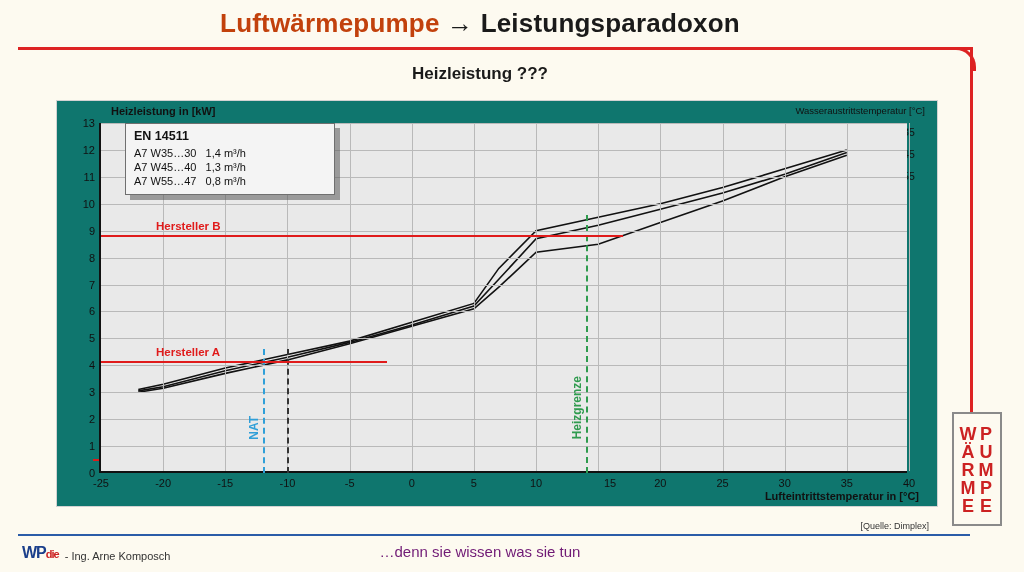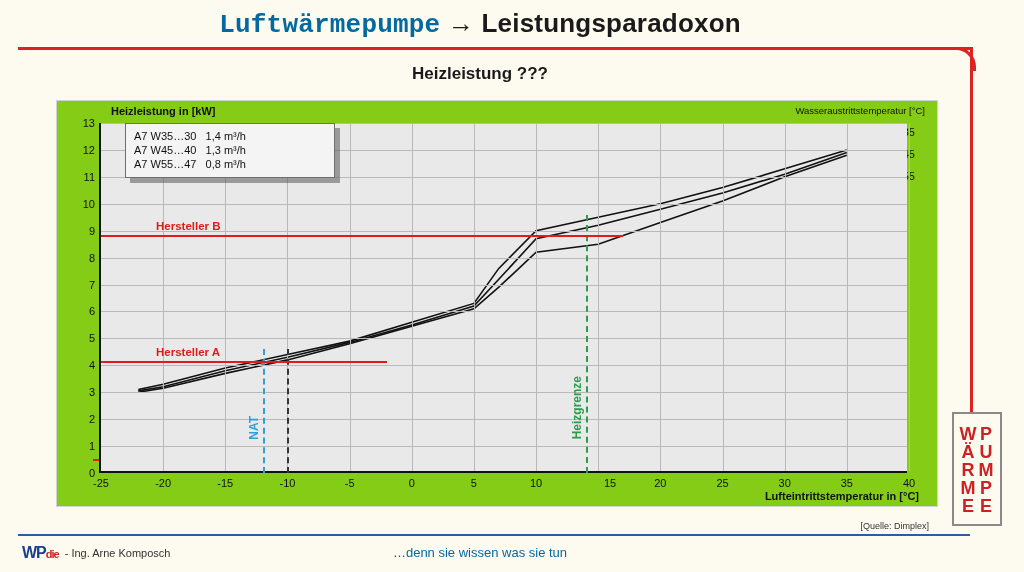--- a/index.html
+++ b/index.html
@@ -10,21 +10,21 @@
     overflow:hidden;
     position:relative;
   }
   
   .slide-title{
     position:absolute; top:8px; left:0; width:960px;
     text-align:center;
     font-size:26px; font-weight:bold; color:#1a1a1a;
     letter-spacing:.2px;
   }
-  .slide-title .green{color:#0369a1;font-family:Liberation Mono, monospace;}
+  .slide-title .green{color:#c2410c;}
   .slide-title .arrow{color:#1a1a1a;font-weight:normal;}
   .subtitle{
     position:absolute; top:64px; left:0; width:960px;
     text-align:center; font-size:17px; font-weight:bold; color:#1a1a1a;
   }
   
   .red-rule{
     position:absolute; left:18px; top:47px; width:955px; height:3px;
     background:#d22;
   }
@@ -52,37 +52,37 @@
     display:flex; align-items:center; justify-content:center;
   }
   .wp-vert{
     writing-mode:vertical-rl; text-orientation:upright;
     font-size:18px; font-weight:bold; color:#cc2222; letter-spacing:-2px;
     line-height:18px;
   }
   
   .footer{
     position:absolute; bottom:10px; left:22px; font-size:11px; color:#333;
-    display:flex; align-items:center; gap:6px;
+    display:flex; align-items:flex-end; gap:6px;
   }
   .wp-logo-small{
     font-size:16px;font-weight:bold;color:#1b3f8b;letter-spacing:-1px;
   }
   .wp-logo-small .red{color:#cc2222;font-size:11px;}
   .footer-center{
     position:absolute; bottom:12px; left:0; width:960px; text-align:center;
-    font-size:13px; color:#0369a1;
+    font-size:15px; color:#701a75;
   }
   .quelle{
     position:absolute; right:95px; bottom:41px; font-size:9px; color:#333;
   }
   
   .chart-panel{
     position:absolute; left:56px; top:100px; width:880px; height:405px;
-    background:#84cc16;
+    background:#0f766e;
     border:1px solid #d2d2d2;
   }
   .plot{
     position:absolute; left:42px; top:22px; width:808px; height:350px;
     background:#e9e9e9;
     border-left:2px solid #111; border-bottom:2px solid #111;
     box-sizing:border-box;
   }
   .gridv,.gridh{position:absolute;background:#b9b9b9;}
   .gridv{width:1px;top:0;bottom:0;}
@@ -232,20 +232,21 @@
       <div class="vmark" style="left: 186.462px; top: 226.154px; height: 123.846px; border-left-color: rgb(51, 51, 51);"></div>
       <div class="vmark hg" style="left: 484.8px; top: 91.5385px; height: 258.462px; border-left-color: rgb(47, 155, 78);"></div>
       <div class="vlabel hg" style="left: 468.8px; top: 253.077px;">Heizgrenze</div>
       <div class="mf-line" style="left: 0px; width: 522.092px; top: 111.731px; background: rgb(224, 27, 27);"></div>
       <div class="mf-label" style="left: 22px; top: 96.7308px;">Hersteller B</div>
       <div class="mf-line" style="left: 0px; width: 285.908px; top: 238.269px; background: rgb(224, 27, 27);"></div>
       <div class="mf-label" style="left: 22px; top: 223.269px;">Hersteller A</div>
     </div>
 
   <div class="en-box">
+    <div class="hdr">EN 14511</div>
     <div class="row">A7 W35…30   1,4 m³/h</div>
     <div class="row">A7 W45…40   1,3 m³/h</div>
     <div class="row">A7 W55…47   0,8 m³/h</div>
   </div>
 </div>
 
 <div class="footer">
   <span class="wp-logo-small">
     <span>WP</span><span class="red">die</span>
   </span>

